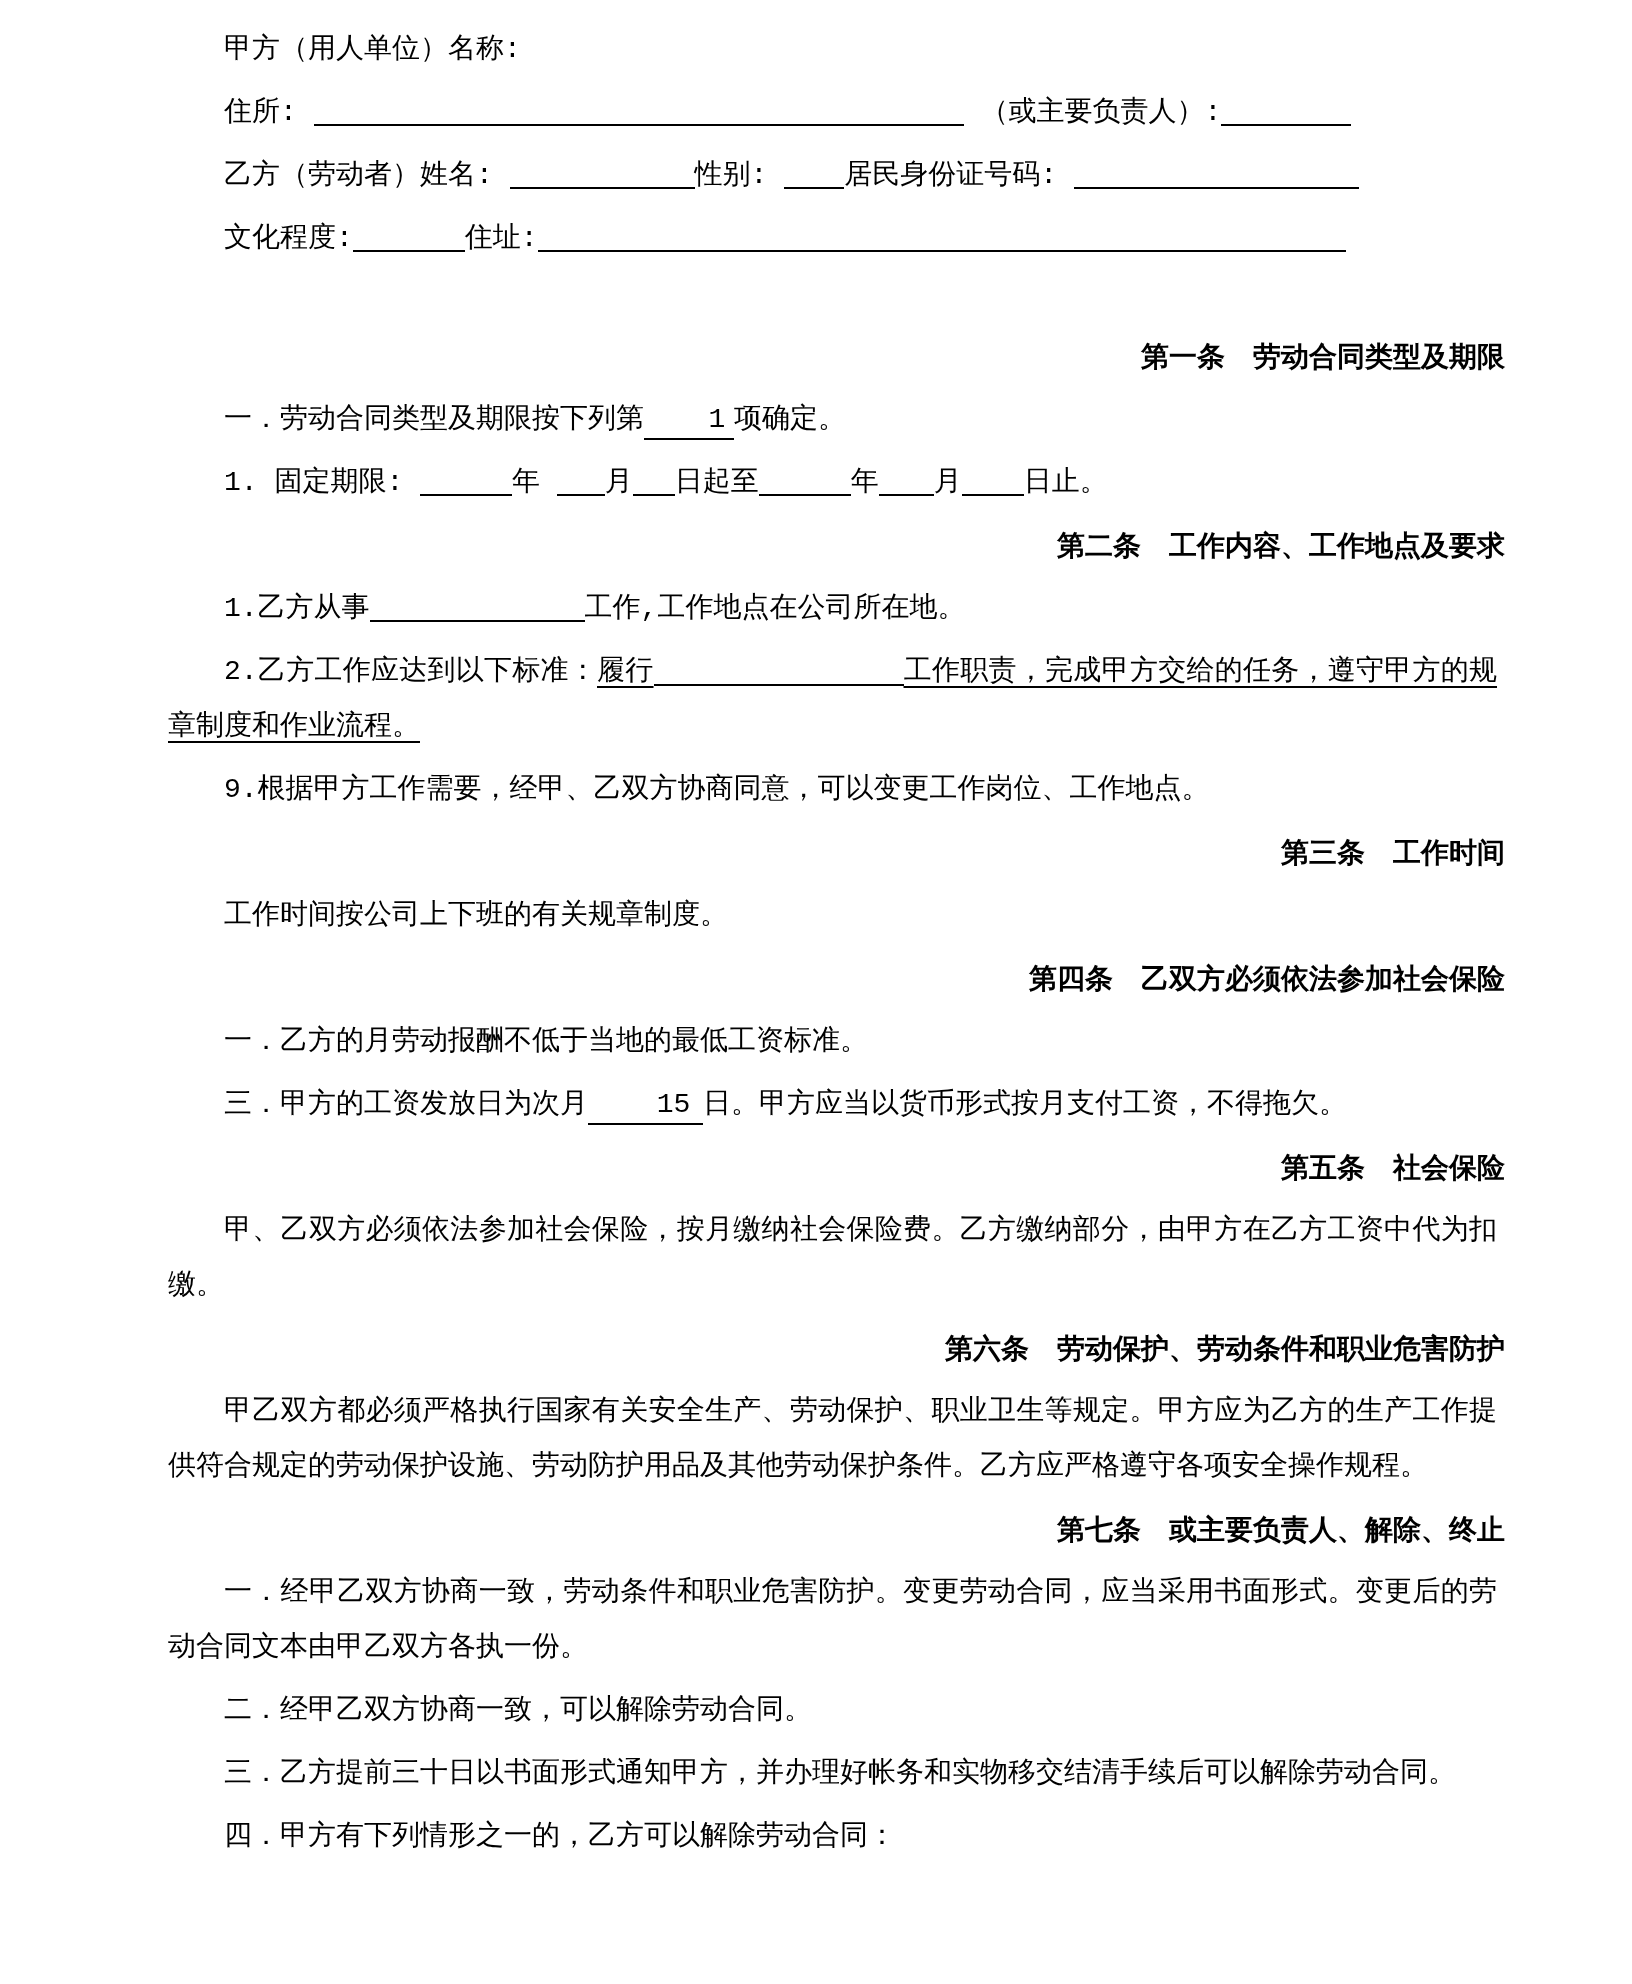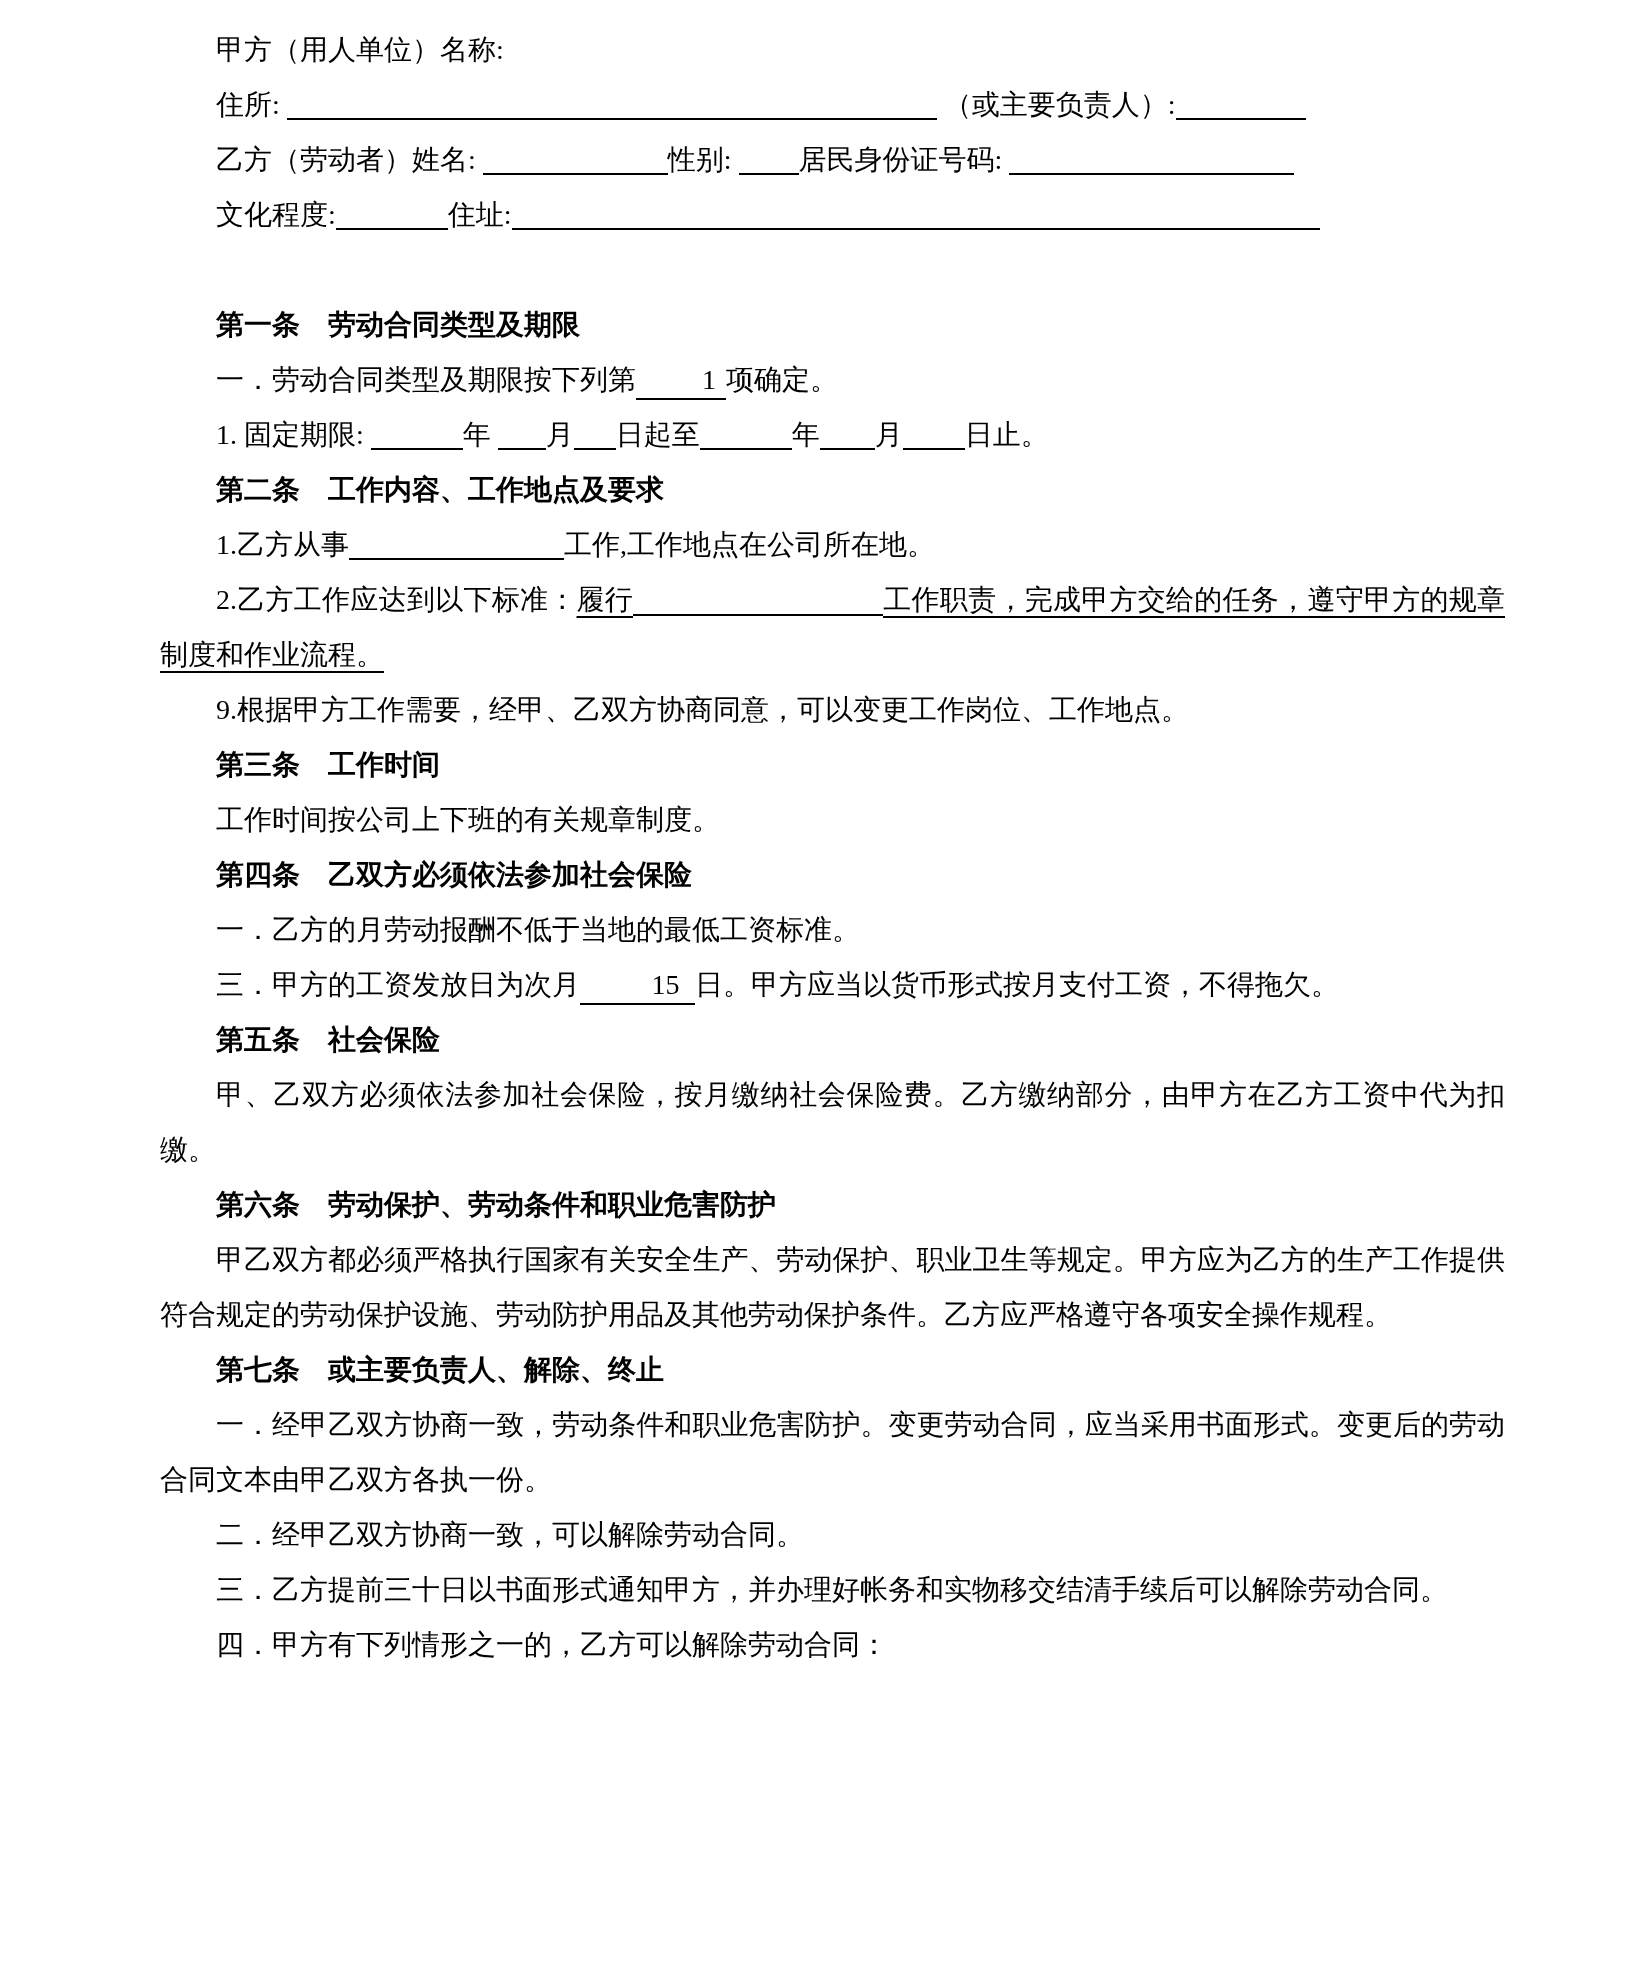--- a/index.html
+++ b/index.html
@@ -30,34 +30,35 @@
     font-family: "Liberation Serif", serif;
   }
   .doc-body {
     margin: 22px 127px 0 160px; 
     width: 1345px;
     font-size: 28px;
     line-height: 55px;
     text-align: justify;
   }
   .para {
-    margin: 0;
+    margin: 8px;
     padding: 0;
+    font-family: Liberation Mono, monospace;
   }
   .para.indent {
     text-indent: 56px;
   }
   .heading {
     margin: 0;
     text-indent: 56px;
     font-family: "Liberation Sans", sans-serif;
     font-weight: 700;
     font-size: 28px;
     line-height: 55px;
-    text-align: left;
+    text-align: right;
   }
   .spacer {
     height: 55px;
   }
   .blank {
     display: inline-block;
     border-bottom: 2px solid #000;
     height: 30px;
     vertical-align: -6px;
     text-align: center;

